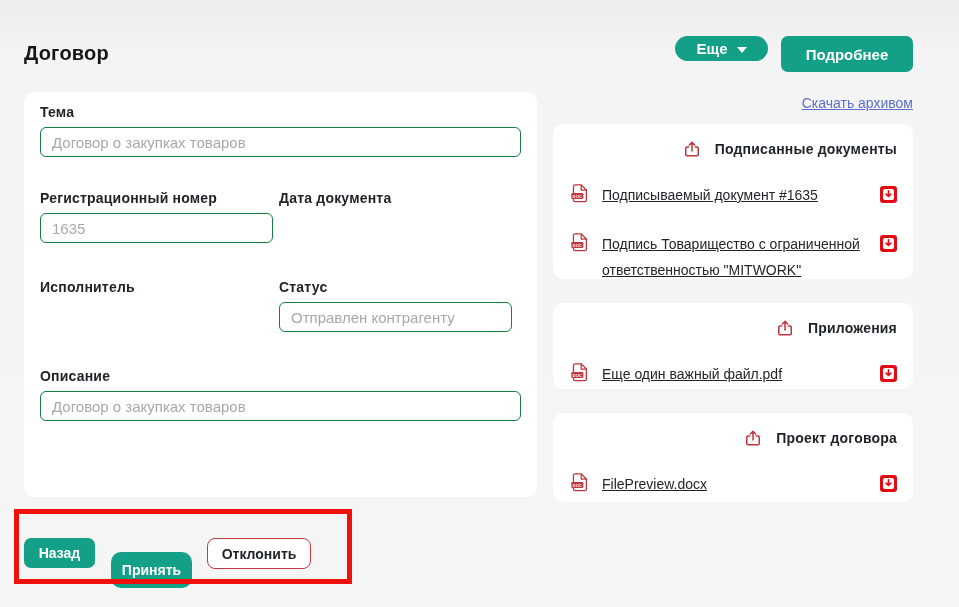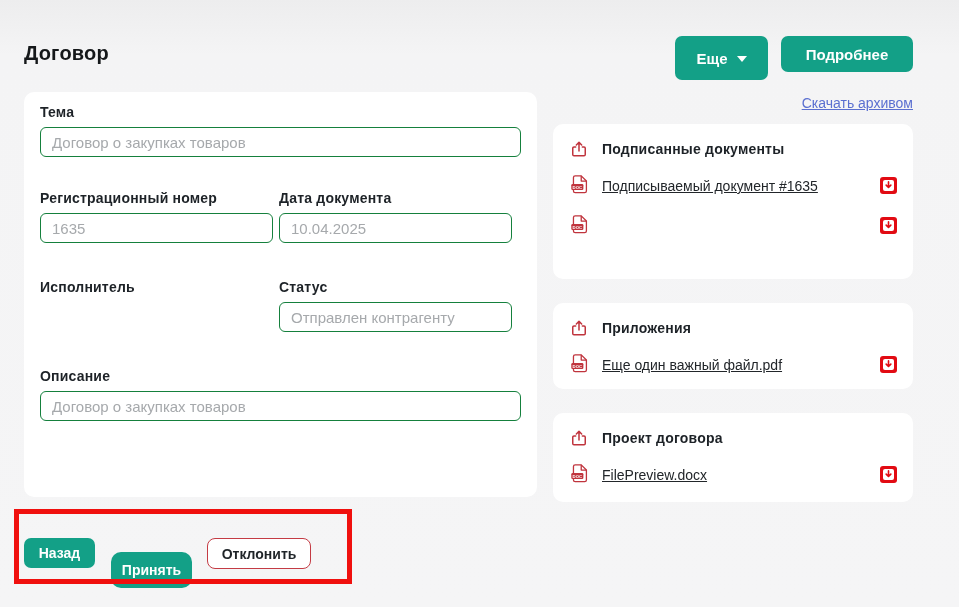--- a/index.html
+++ b/index.html
@@ -14,21 +14,21 @@
   .page-title {
     position:absolute; left:24px; top:42px;
     font-size:20px; font-weight:700; color:#15181a; letter-spacing:.2px;
   }
   
   .btn-teal {
     background:#13a087; color:#fff; border:none; border-radius:7px;
     font-family:inherit; font-weight:700; font-size:15px; cursor:pointer;
     display:flex; align-items:center; justify-content:center; gap:9px;
   }
-  .btn-more { position:absolute; left:675px; top:36px; width:93px; height:44px; }
+  .btn-more { position:absolute; left:675px; top:36px; width:93px; height:25px;border-radius:18px; }
   .btn-details { position:absolute; left:781px; top:36px; width:132px; height:36px; }
   .caret-down {
     width:0; height:0; border-left:5px solid transparent; border-right:5px solid transparent;
     border-top:6px solid #ffffff; display:inline-block; margin-top:2px;
   }
   .archive-link {
     position:absolute; top:95px; right:46px;
     font-size:14px; color:#5a6fd0; text-decoration:underline; cursor:pointer;
   }
   
@@ -47,23 +47,23 @@
   .form-row2 .col { width:233px; }
   .mt36 { margin-top:36px; }
   
   .side-card {
     position:absolute; left:553px; width:360px;
     background:#fff; border-radius:10px; padding:14px 16px;
   }
   .card-signed { top:124px; height:155px; }
   .card-attachments { top:303px; height:86px; }
   .card-draft { top:413px; height:89px; }
-  .card-head { display:flex; align-items:center; gap:13px; }
+  .card-head { display:flex; align-items:center; gap:13px;justify-content:flex-end; }
   .card-title { font-size:14px; font-weight:700; color:#1d2227; letter-spacing:.2px; }
-  .file-row { display:flex; align-items:flex-start; gap:13px; margin-top:14px; }
+  .file-row { display:flex; align-items:flex-start; gap:13px; margin-top:23px; }
   .file-link {
     flex:1; max-width:278px; font-size:14px; line-height:1.85; color:#22262a;
     text-decoration:underline; cursor:pointer; word-wrap:break-word;
   }
   .icon-20 { width:20px; flex:0 0 20px; display:flex; justify-content:center; }
   .dl-btn {
     width:17px; height:17px; flex:0 0 17px; margin-left:auto; margin-top:3px;
     background:#e20b13; border:none; border-radius:3px; cursor:pointer;
     display:flex; align-items:center; justify-content:center; padding:0;
   }
@@ -103,21 +103,20 @@
   <div class="field-label">Тема</div>
   <input class="text-input" type="text" placeholder="Договор о закупках товаров" style="">
 
   <div class="form-row2">
     <div class="col">
       <div class="field-label">Регистрационный номер</div>
       <input class="text-input" type="text" placeholder="1635" style="">
     </div>
     <div class="col">
       <div class="field-label">Дата документа</div>
-      <input class="text-input" type="text" placeholder="10.04.2025" style="">
     </div>
   </div>
 
   <div class="form-row2 mt36" style="margin-top:36px;">
     <div class="col">
       <div class="field-label">Исполнитель</div>
     </div>
     <div class="col">
       <div class="field-label">Статус</div>
       <input class="text-input" type="text" placeholder="Отправлен контрагенту" style="">
@@ -160,20 +159,21 @@
   </div>
   <div class="file-row">
     <span class="icon-20">
       <svg width="19" height="21" viewBox="0 0 22 24" fill="none">
         <path d="M6 2 H13 L19 8 V19.5 Q19 21.5 17 21.5 H6 Q4 21.5 4 19.5 V4 Q4 2 6 2 Z" stroke="#c0343d" stroke-width="1.5" stroke-linejoin="round"></path>
         <path d="M13 2 V8 H19" stroke="#c0343d" stroke-width="1.5" stroke-linejoin="round"></path>
         <rect x="1.5" y="11.5" width="14" height="7" rx="1.5" fill="#c0343d"></rect>
         <text x="8.5" y="17" text-anchor="middle" font-family="Liberation Sans,sans-serif" font-size="5" font-weight="bold" fill="#ffffff">DOC</text>
       </svg>
     </span>
+    <a class="file-link">Подпись Товарищество с ограниченной ответственностью "MITWORK"</a>
     <button class="dl-btn">
       <span class="dl-inner">
         <svg width="9" height="9" viewBox="0 0 10 10" fill="none" stroke="#e20b13" stroke-width="1.8" stroke-linecap="round" stroke-linejoin="round">
           <path d="M5 1 V7 M2.4 4.6 L5 7.2 L7.6 4.6"></path>
         </svg>
       </span>
     </button>
   </div>
 </div>
 

